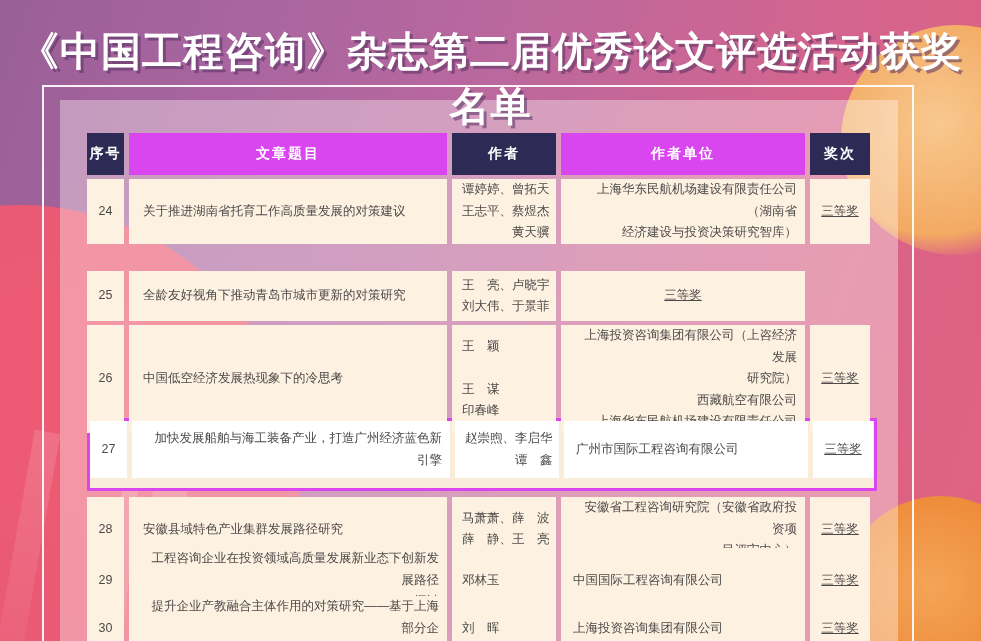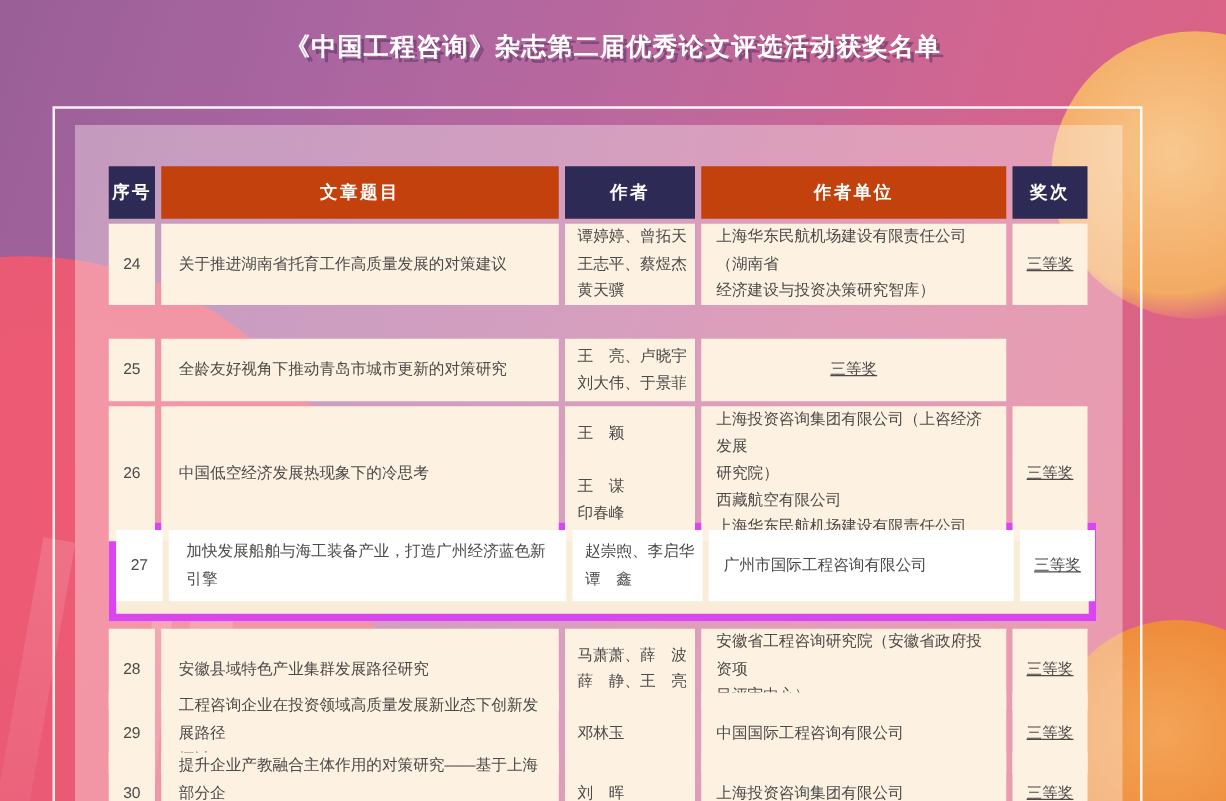--- a/index.html
+++ b/index.html
@@ -33,57 +33,57 @@
     border:2px solid rgba(255,255,255,0.92);z-index:1;box-sizing:border-box;
   }
   .panel{
     position:absolute;left:60px;top:100px;width:838px;height:545px;
     background:rgba(255,251,246,0.38);z-index:1;
   }
 
   
   .page-title{
     position:absolute;top:24px;left:0;width:100%;text-align:center;z-index:2;
-    color:#ffffff;font-size:20px;font-weight:700;letter-spacing:1px;
+    color:#ffffff;font-size:40px;font-weight:700;letter-spacing:1px;
     text-shadow:3px 3px 0 rgba(86,50,96,0.55);
   }
 
   
   .award-table{position:absolute;left:87px;top:133px;width:783px;z-index:2;}
   .t-row{
     display:grid;grid-template-columns:37px 318px 104px 244px 60px;column-gap:5px;
     margin-bottom:4px;
   }
   .thead .cell{
     display:flex;align-items:center;justify-content:center;
     color:#ffffff;font-size:14px;font-weight:700;letter-spacing:2px;
   }
   .thead{height:42px;}
   .bg-navy{background:#2d2b55;}
-  .bg-orange{background:#c2410c;}
+  .bg-orange{background:#d946ef;}
   .cell{box-sizing:border-box;}
   .t-row:not(.thead) .cell{
     background:#fdf1e2;display:flex;align-items:center;
-    font-size:12.5px;color:#4c4a48;line-height:1.72;white-space:pre-line;
+    font-size:12.5px;color:#4c4a48;line-height:1.72;white-space:pre-line;text-align:right;
   }
   .c-idx{justify-content:center;}
   .c-title{padding-left:14px;padding-right:8px;}
   .c-auth{padding-left:10px;padding-right:4px;}
   .c-org{padding-left:12px;padding-right:8px;}
   .c-award{justify-content:center;text-decoration:underline;}
   .r24{height:64px;margin-bottom:5px;}
   .r25{height:50px;margin-top:28px;}
   .r26{height:87px;margin-bottom:6px;}
   .r28{height:46px;margin-bottom:5px;}
   .r29{height:44px;}
   .r30{height:46px;margin-bottom:6px;}
 
   
   .hl-box{
-    border:6px solid #d946ef;background:#f9ecd9;
+    border:3px solid #d946ef;background:#f9ecd9;
     width:calc(100% + 7px);box-sizing:border-box;
     padding-bottom:10px;margin-bottom:6px;
   }
   .hl-box .t-row{margin-bottom:0;}
   .hl-box .cell{background:#ffffff !important;height:57px;}
 
   
   .grad-bar{
     height:11px;margin-bottom:2px;
     background:linear-gradient(90deg,#ffe603 0%,#fccb08 30%,#f6a90b 60%,#f28705 100%);

